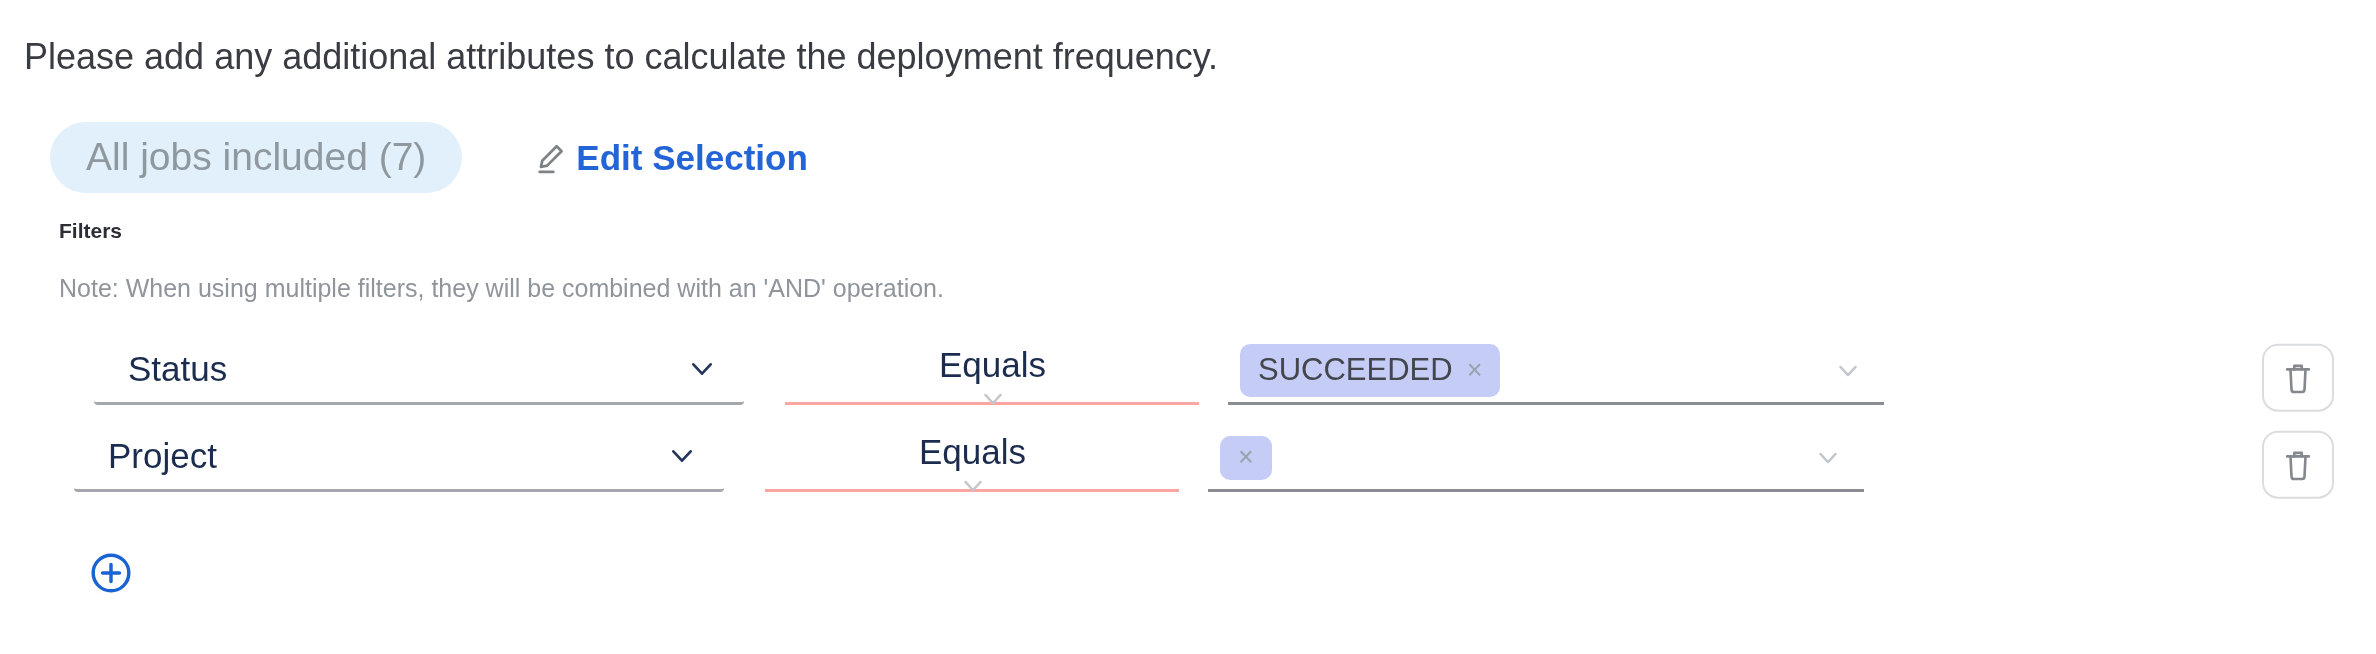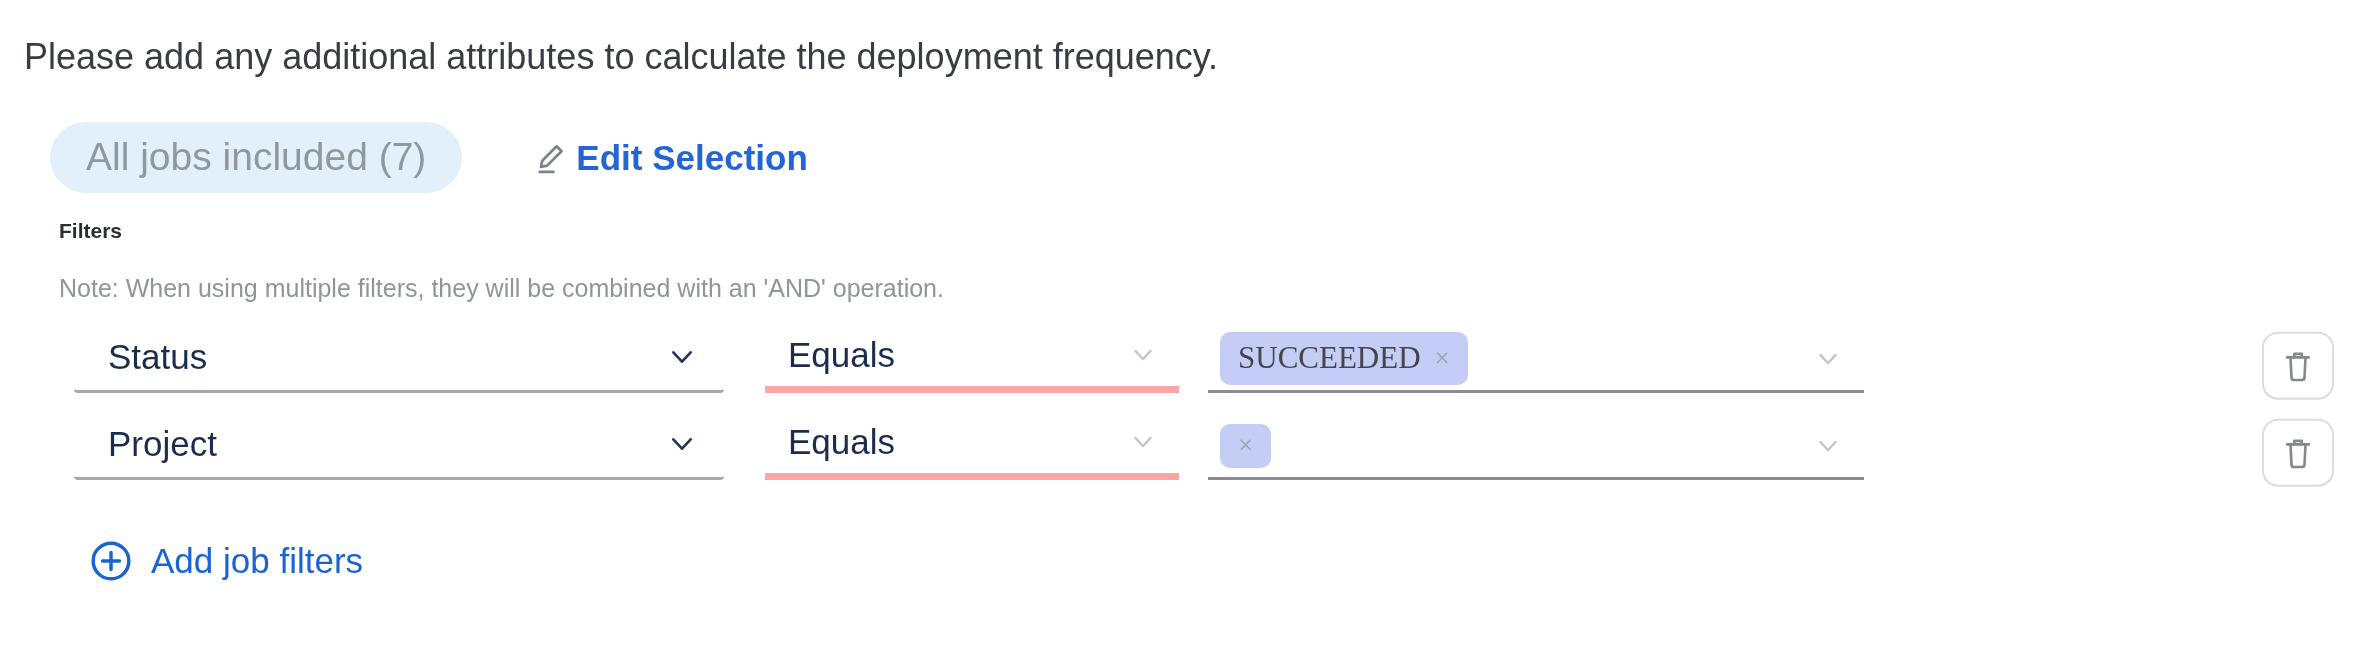--- a/index.html
+++ b/index.html
@@ -63,21 +63,21 @@
     line-height: 42px;
     color: #8f959b;
   }
 
   
   .filter-row {
     position: relative;
     display: flex;
     align-items: flex-start;
   }
-  .filter-row.first { margin-top: 24px; }
+  .filter-row.first { margin-top: 36px; padding-left: 20px; }
   .filter-row.second { margin-top: 27px; }
 
   .sel {
     box-sizing: border-box;
     height: 60px;
     display: flex;
     align-items: center;
     justify-content: space-between;
     cursor: pointer;
   }
@@ -86,21 +86,22 @@
     margin-left: 74px;
     padding: 0 26px 10px 34px;
     border-bottom: 3px solid #a4a7ab;
     border-bottom-left-radius: 4px;
     border-bottom-right-radius: 4px;
   }
   .sel-op {
     width: 414px;
     margin-left: 41px;
     padding: 0 22px 10px 23px;
-    border-bottom: 7px solid #fca5a5;
+    border-bottom: 3px solid #fca5a5;
+    flex-direction: column;
   }
   .sel-val {
     width: 656px;
     margin-left: 29px;
     padding: 0 22px 6px 12px;
     border-bottom: 3px solid #8a8e93;
   }
   .sel-text {
     font-size: 35px;
     color: #1b2c4e;
@@ -110,21 +111,20 @@
 
   
   .tag {
     display: inline-flex;
     align-items: center;
     gap: 14px;
     background: #c5cdf6;
     border-radius: 10px;
     padding: 8px 18px 9px 18px;
     white-space: nowrap;
-    font-family: Liberation Serif, serif;
   }
   .tag-label { font-size: 31px; color: #43474d; }
   .tag-x {
     font-size: 27px;
     color: #9aa1ad;
     line-height: 1;
     cursor: pointer;
   }
 
   
@@ -243,16 +243,15 @@
       </svg>
     </button>
   </div>
 
   <a class="add-link">
     <svg width="46" height="46" viewBox="0 0 24 24" fill="none" stroke="#1a63d3" stroke-width="1.8" stroke-linecap="round">
       <circle cx="12" cy="12" r="9.3"></circle>
       <line x1="12" y1="7.6" x2="12" y2="16.4"></line>
       <line x1="7.6" y1="12" x2="16.4" y2="12"></line>
     </svg>
-    <span>Add job filters</span>
   </a>
 
 </div>
 
 </body></html>

